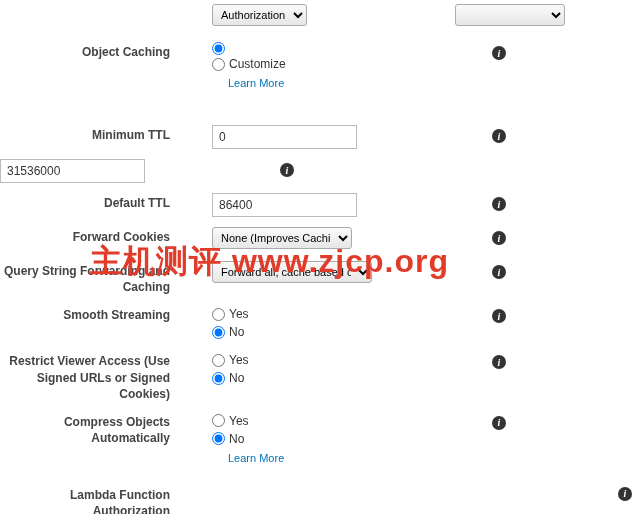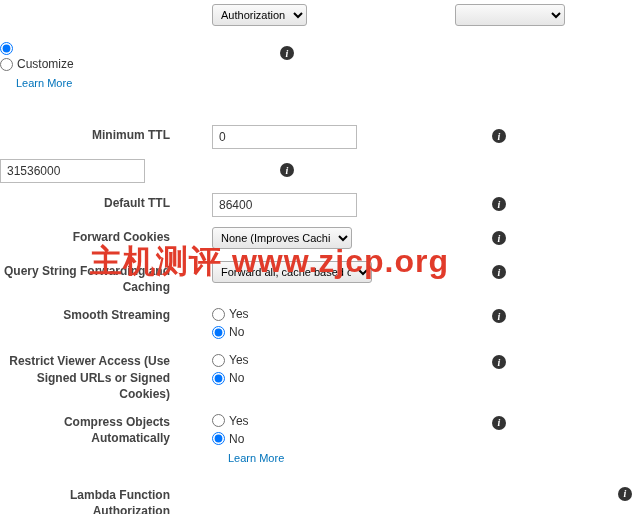--- a/index.html
+++ b/index.html
@@ -32,20 +32,21 @@
     </select>
   </div>
   <div class="right-sel-wrap">
     <select class="right-sel">
       <option></option>
     </select>
   </div>
 </div>
 
 <div class="row" style="margin-top:14px;">
+  <div class="label">Object Caching</div>
   <div class="control">
     <div class="radio-line">
         <input type="radio" name="oc" checked="" style="">
       </div>
     <div class="radio-line">
         <input type="radio" name="oc" style="">
         <span>Customize</span>
       </div>
     <a class="learn">Learn More</a>
   </div>

